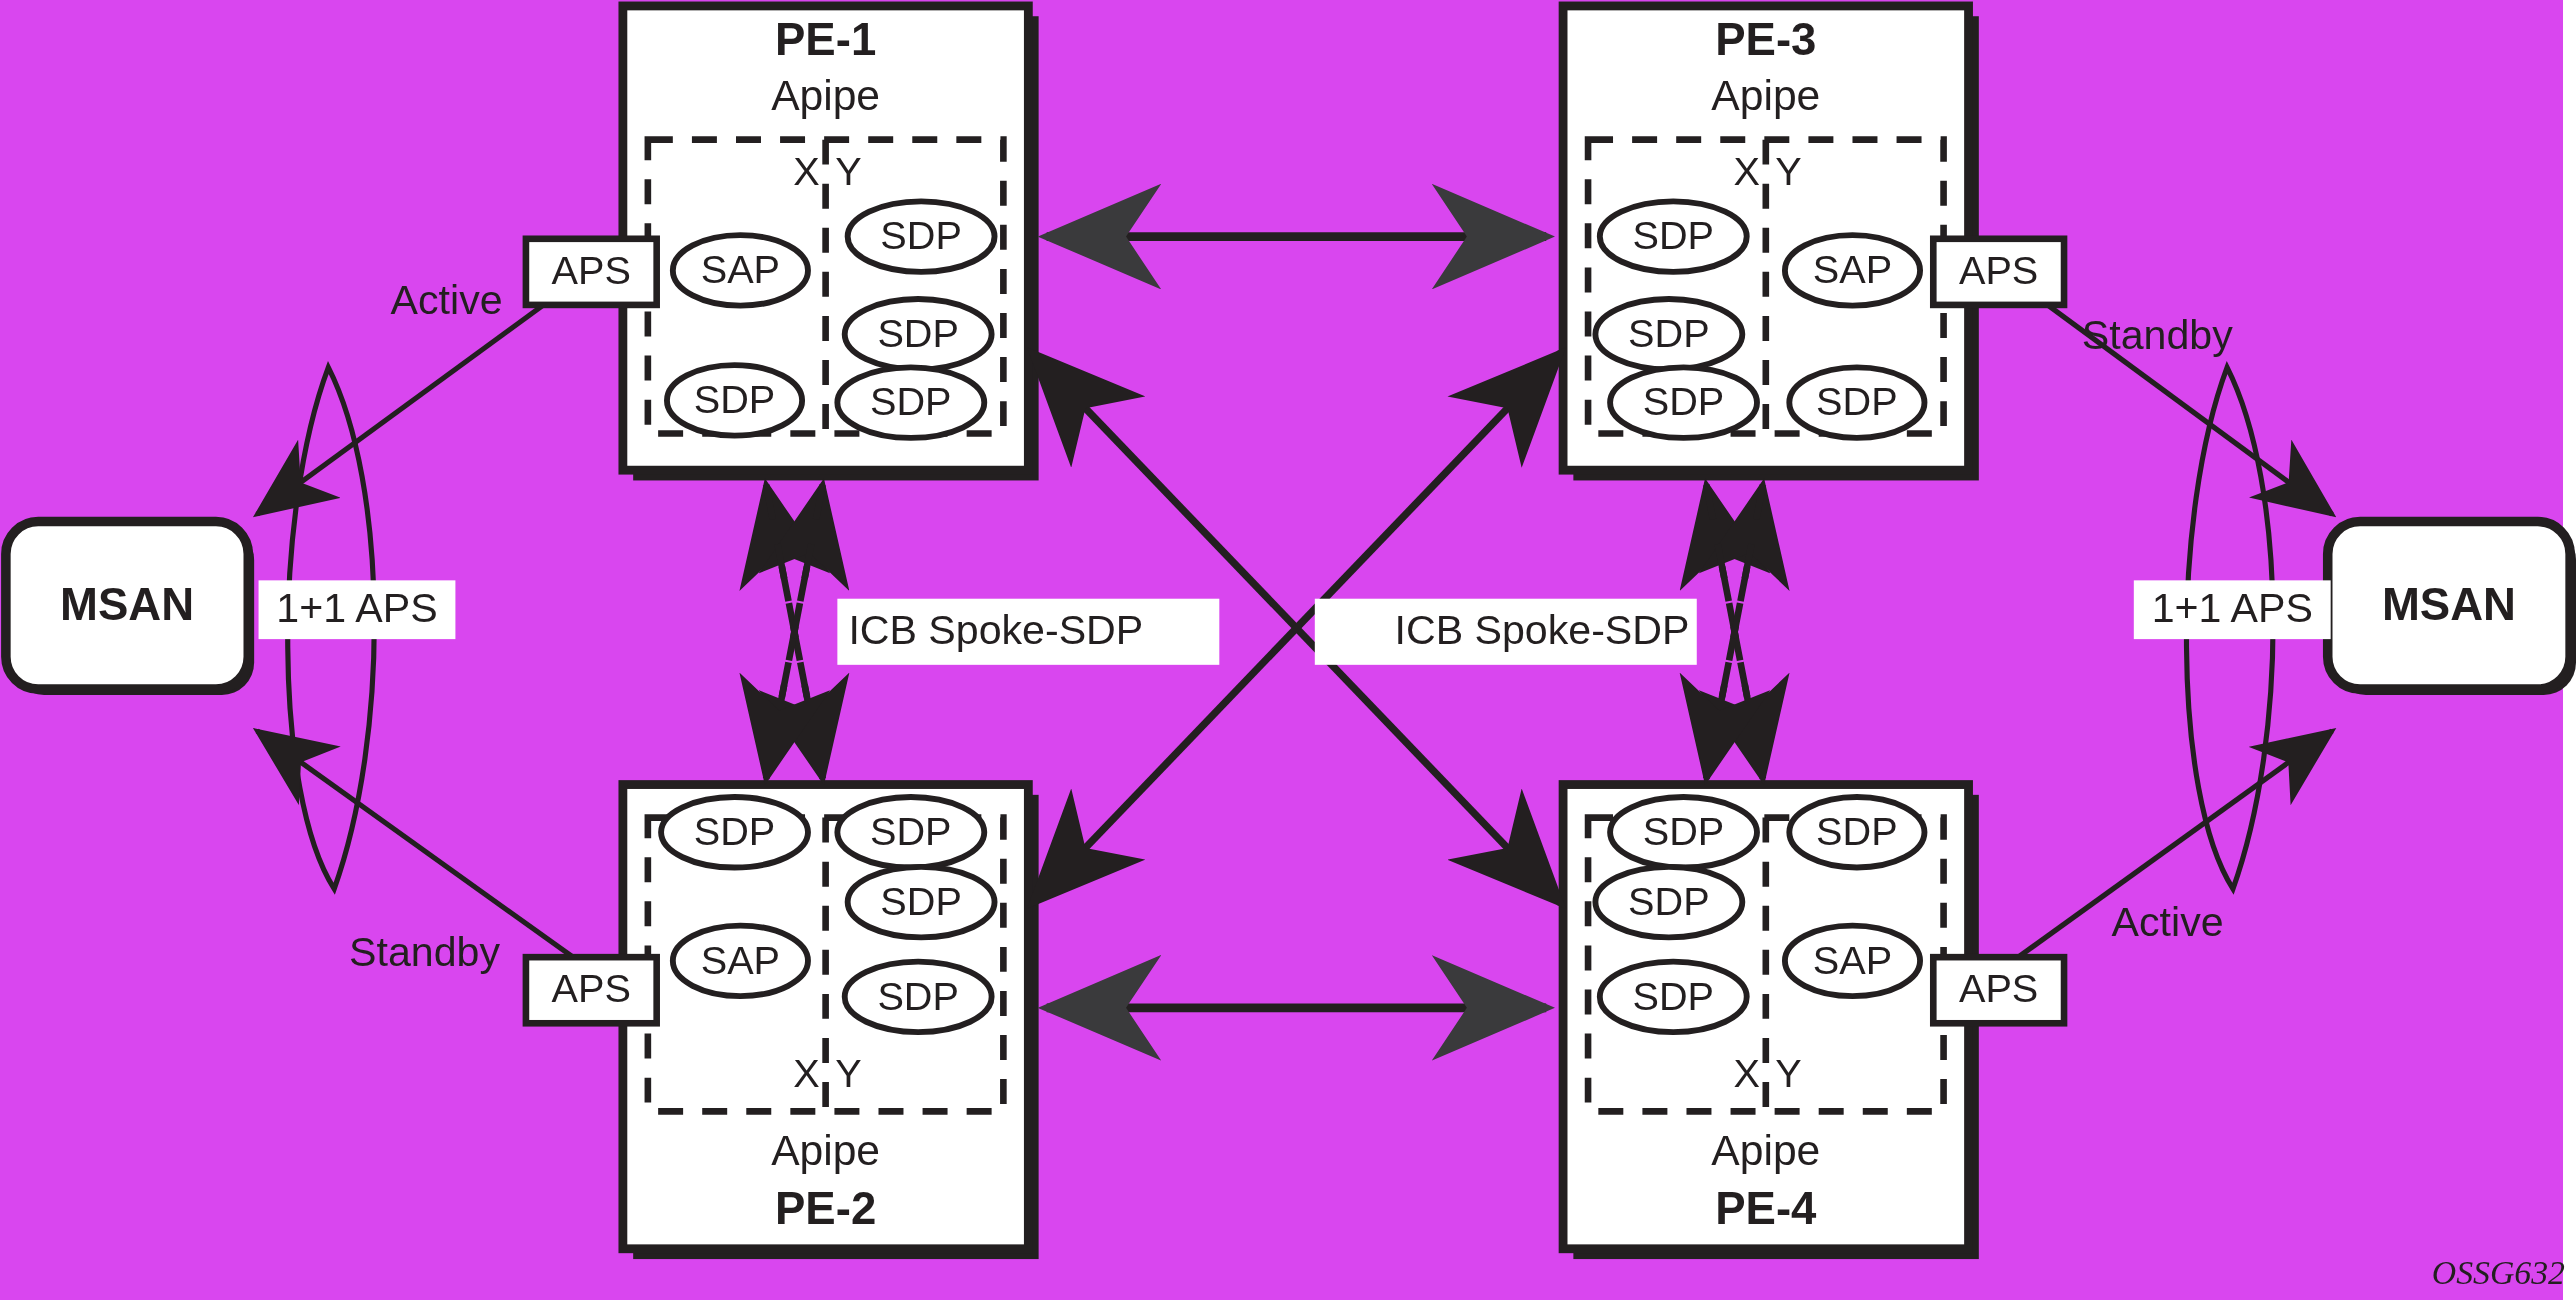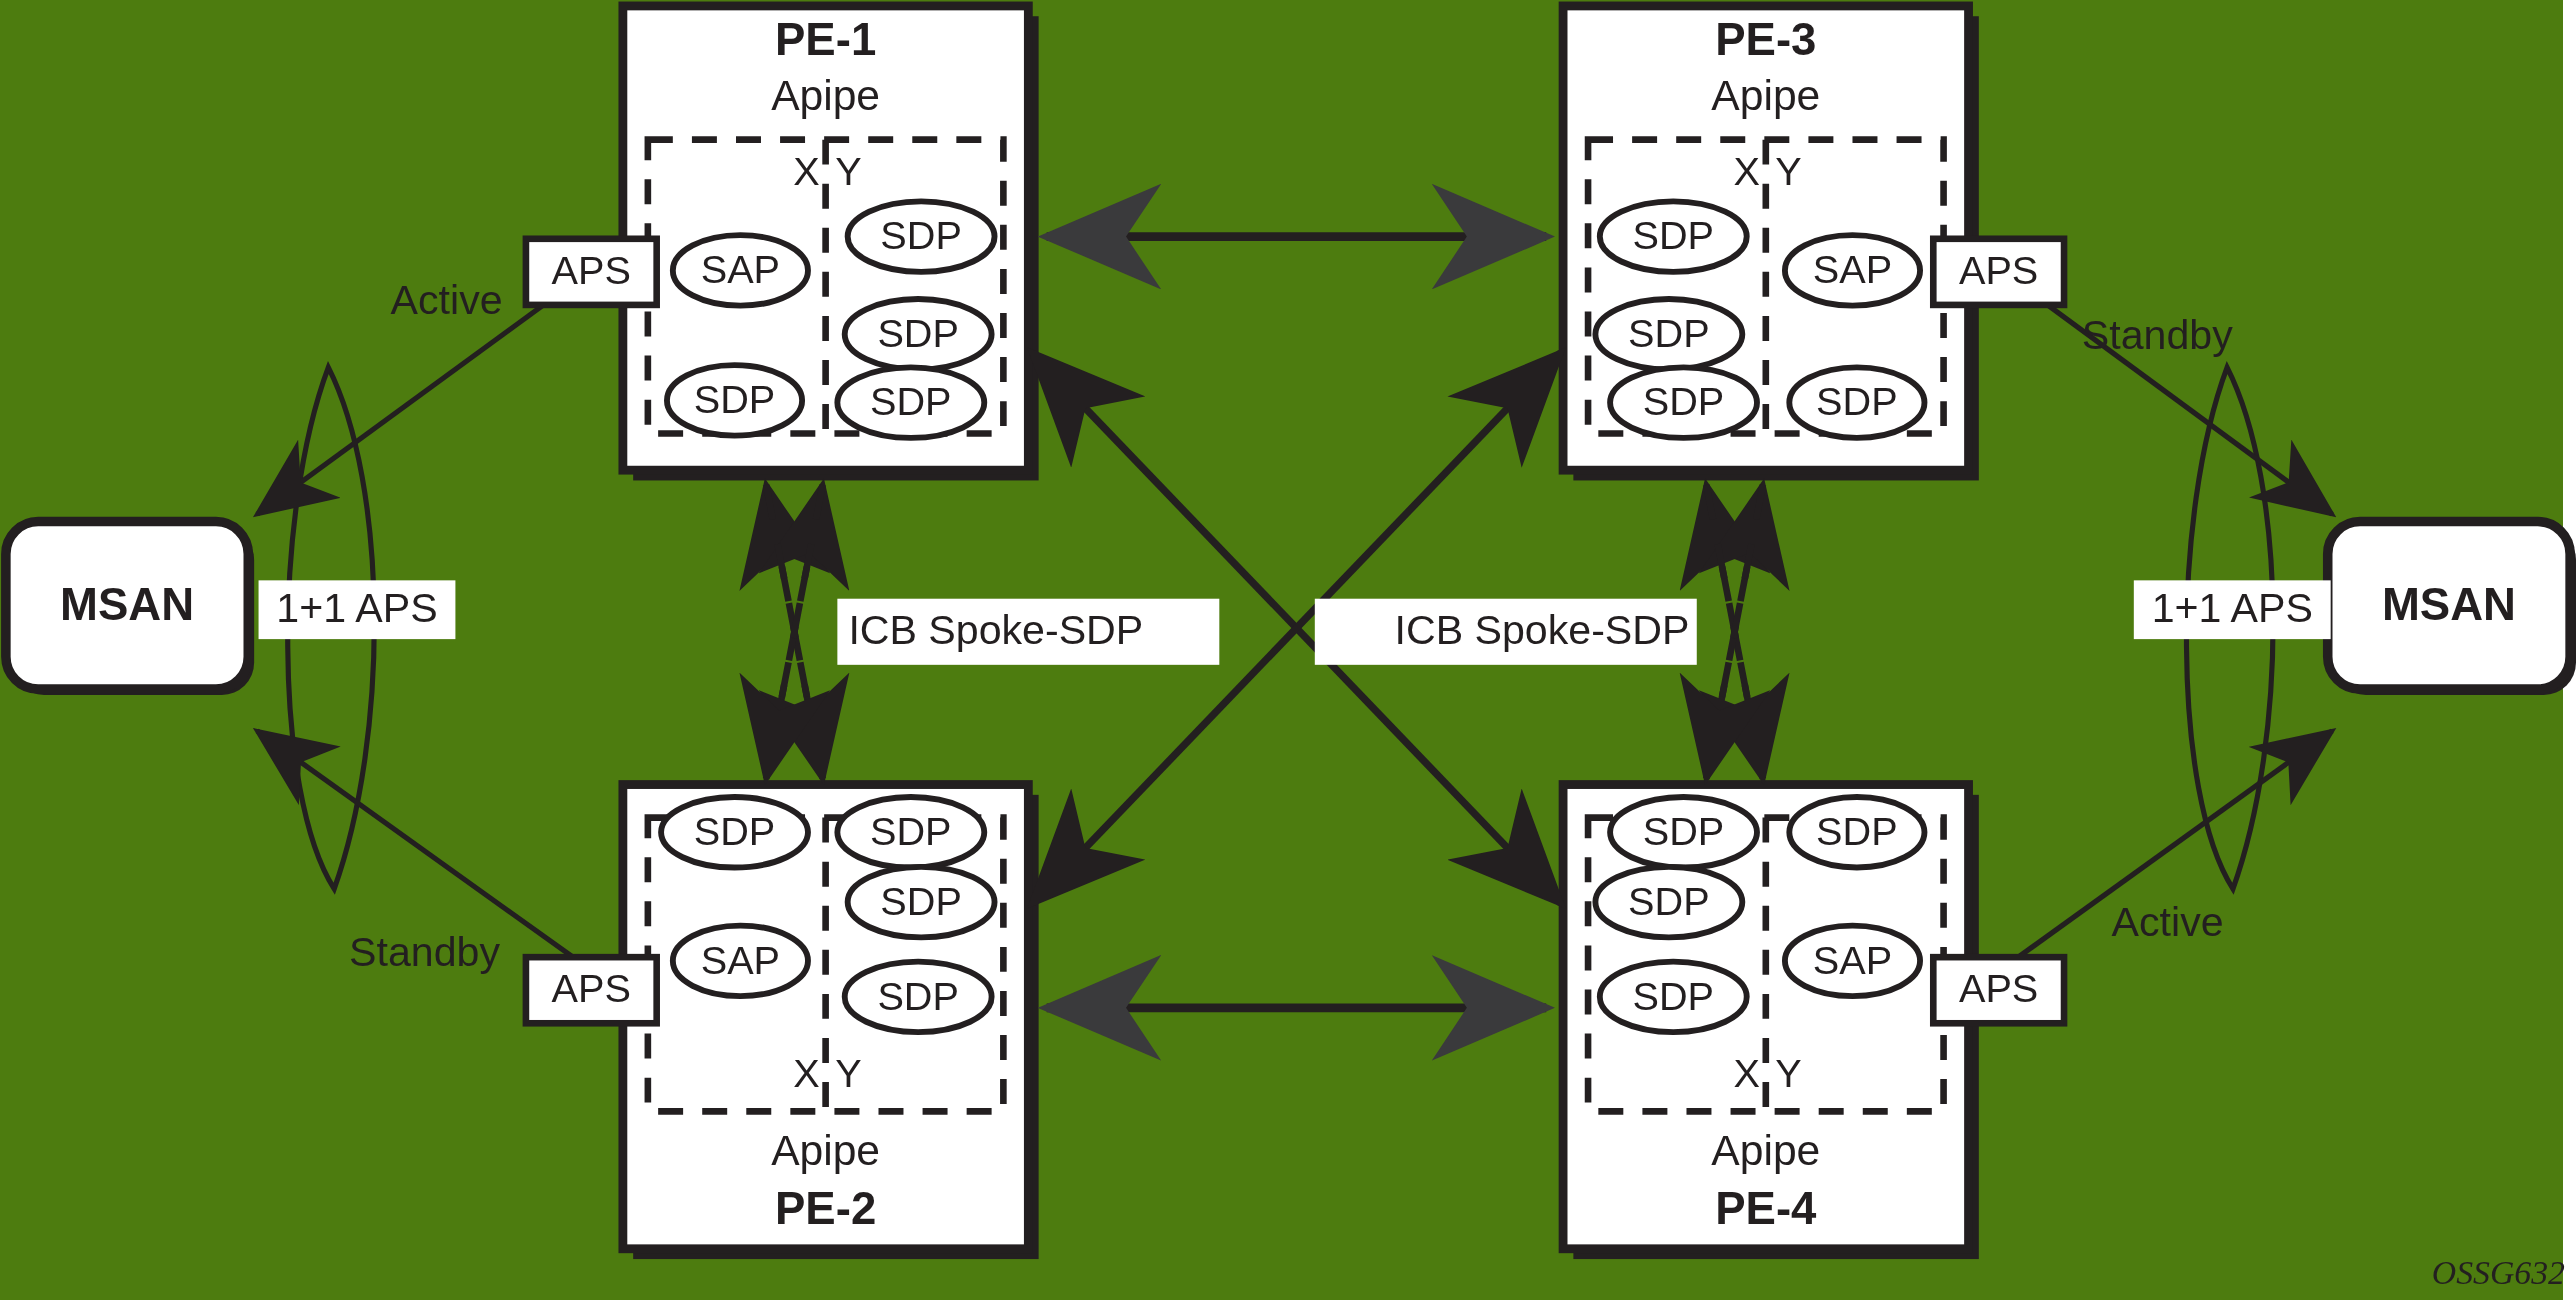--- a/index.html
+++ b/index.html
@@ -1,16 +1,16 @@
 <!DOCTYPE html>
 <html style="font-size:11.8px"><head>
 <meta charset="utf-8">
 <style>
   html,body{margin:0;padding:0;background:#ffffff;}
-  #stage{position:relative;width:2563px;height:1301px;background:#4d7c0f;
+  #stage{position:relative;width:2563px;height:1301px;background:#d946ef;
          font-family:"Liberation Sans",sans-serif;}
   svg{display:block;}
   text{font-family:"Liberation Sans",sans-serif;fill:#231f20;}
   .t-pe{font-size:62px;font-weight:bold;}
   .t-apipe{font-size:58px;}
   .t-msan{font-size:62px;font-weight:bold;}
   .t-sdp{font-size:54px;}
   .t-aps{font-size:54px;}
   .t-xy{font-size:54px;}
   .t-lbl{font-size:56px;}

